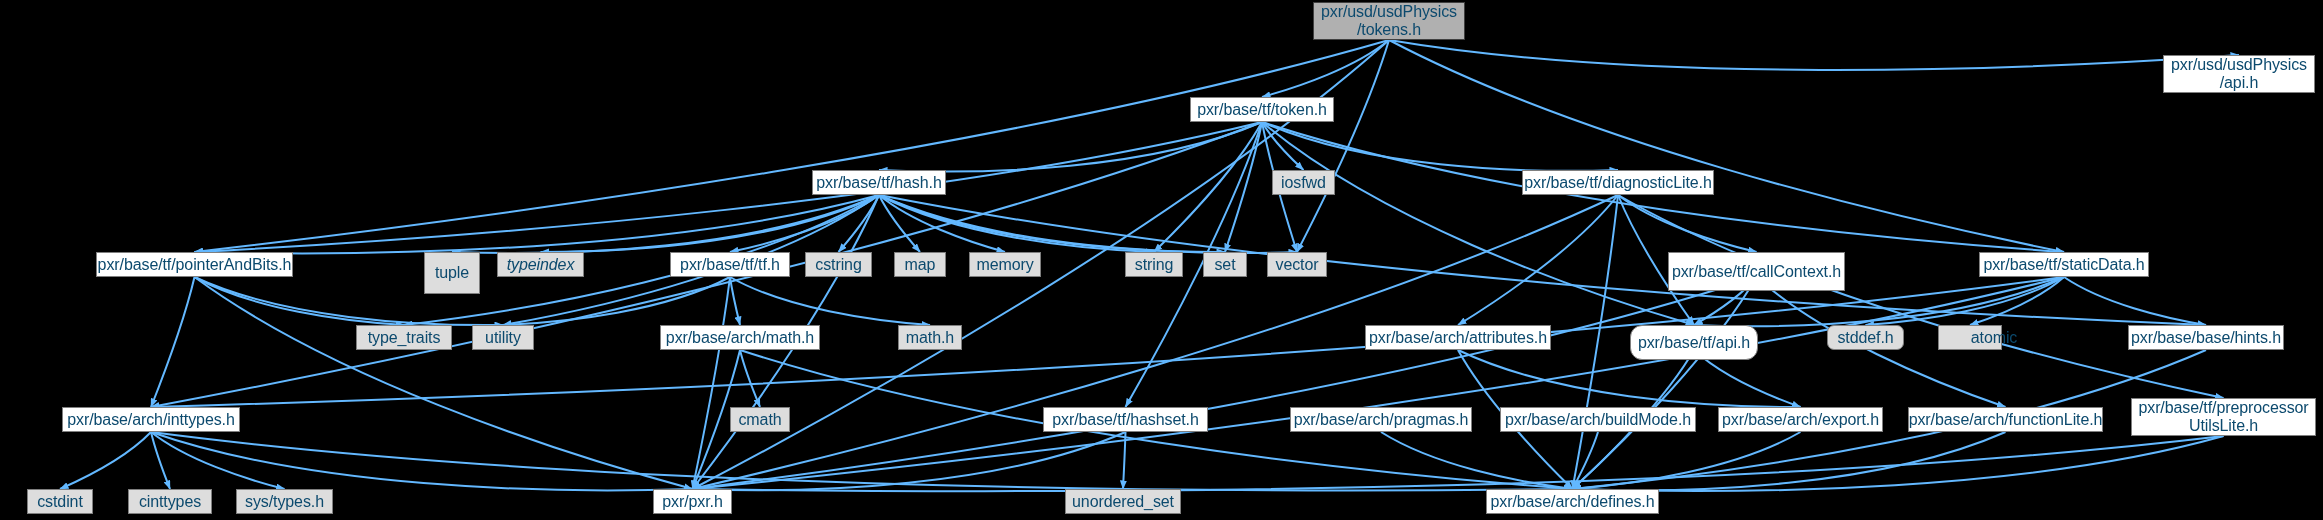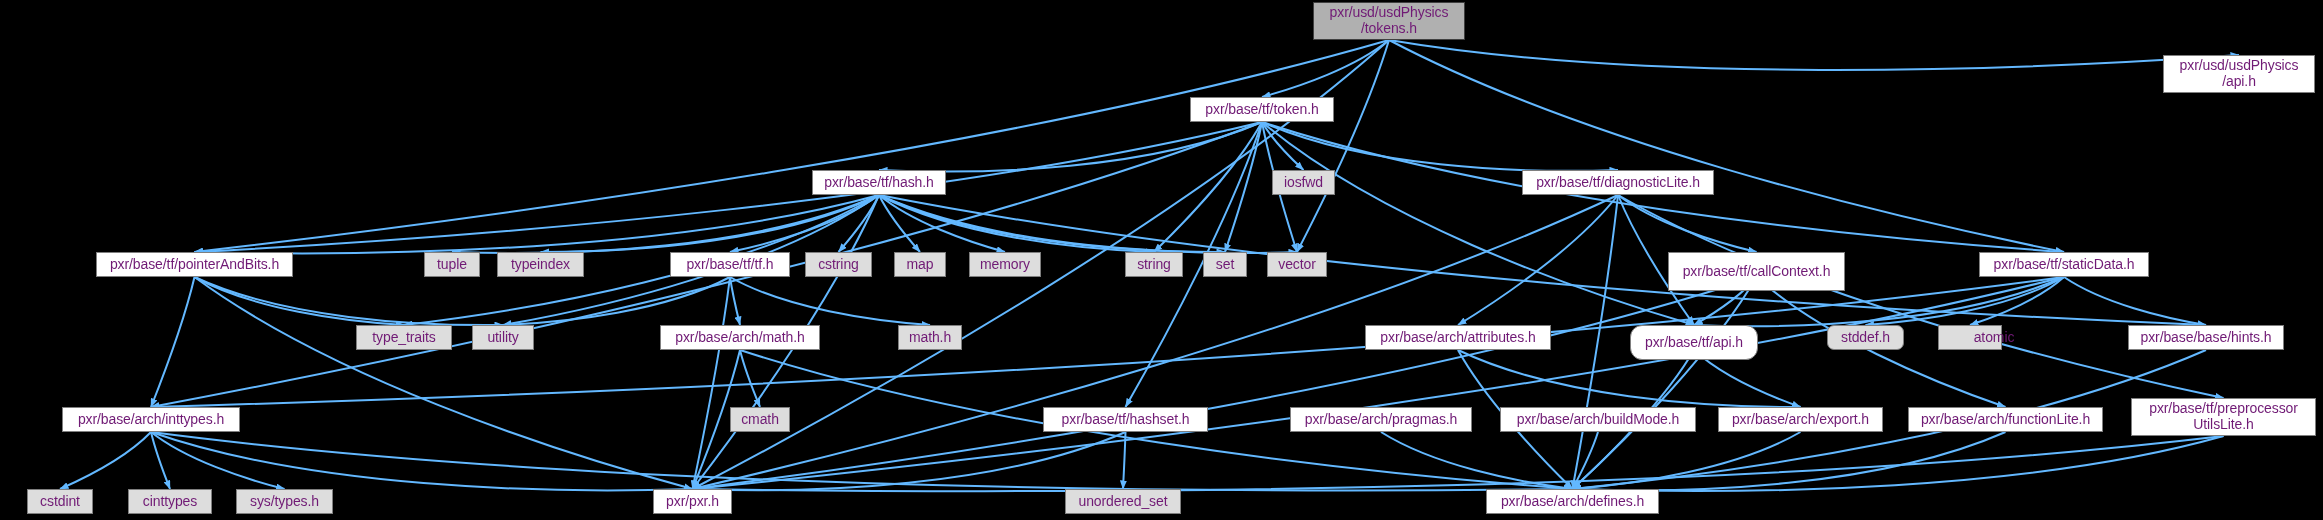--- a/index.html
+++ b/index.html
@@ -23,22 +23,22 @@
     height: 520px;
   }
   .node {
     position: absolute;
     box-sizing: border-box;
     display: flex;
     align-items: center;
     justify-content: center;
     text-align: center;
     border: 1px solid #7f7f7f;
-    color: #701a75;
-    font-size: 14px;
+    color: #0c4a6e;
+    font-size: 16px;
     line-height: 1.12;
     white-space: pre;
     letter-spacing: -0.1px;
   }
   .node.system {
     background: #dddddd;
   }
   .node.project {
     background: #ffffff;
   }
@@ -143,22 +143,22 @@
   <div id="node-layer">
       <div class="node root" style="left: 1313px; top: 2px; width: 152px; height: 38px;"><span class="lbl">pxr/usd/usdPhysics
 /tokens.h</span></div>
       <div class="node project" style="left: 2163px; top: 55px; width: 152px; height: 38px;"><span class="lbl">pxr/usd/usdPhysics
 /api.h</span></div>
       <div class="node project" style="left: 1190px; top: 97px; width: 144px; height: 25px;"><span class="lbl">pxr/base/tf/token.h</span></div>
       <div class="node system" style="left: 1272px; top: 170px; width: 63px; height: 25px;"><span class="lbl">iosfwd</span></div>
       <div class="node project" style="left: 812px; top: 170px; width: 134px; height: 25px;"><span class="lbl">pxr/base/tf/hash.h</span></div>
       <div class="node project" style="left: 1522px; top: 170px; width: 192px; height: 25px;"><span class="lbl">pxr/base/tf/diagnosticLite.h</span></div>
       <div class="node project" style="left: 96px; top: 252px; width: 197px; height: 25px;"><span class="lbl">pxr/base/tf/pointerAndBits.h</span></div>
-      <div class="node system" style="left: 424px; top: 252px; width: 56px; height: 25px;"><span class="lbl">tuple</span></div>
-      <div class="node system" style="left: 497px; top: 252px; width: 87px; height: 25px;"><span class="lbl">typeindex</span></div>
+      <div class="node system" style="left: 424px; top: 252px; width: 56px; height: 42px;"><span class="lbl">tuple</span></div>
+      <div class="node system" style="left: 497px; top: 252px; width: 87px; height: 25px; font-style: italic;"><span class="lbl">typeindex</span></div>
       <div class="node project" style="left: 670px; top: 252px; width: 120px; height: 25px;"><span class="lbl">pxr/base/tf/tf.h</span></div>
       <div class="node system" style="left: 805px; top: 252px; width: 67px; height: 25px;"><span class="lbl">cstring</span></div>
       <div class="node system" style="left: 894px; top: 252px; width: 52px; height: 25px;"><span class="lbl">map</span></div>
       <div class="node system" style="left: 969px; top: 252px; width: 72px; height: 25px;"><span class="lbl">memory</span></div>
       <div class="node system" style="left: 1125px; top: 252px; width: 58px; height: 25px;"><span class="lbl">string</span></div>
       <div class="node system" style="left: 1203px; top: 252px; width: 44px; height: 25px;"><span class="lbl">set</span></div>
       <div class="node system" style="left: 1267px; top: 252px; width: 60px; height: 25px;"><span class="lbl">vector</span></div>
       <div class="node project" style="left: 1668px; top: 252px; width: 177px; height: 39px;"><span class="lbl">pxr/base/tf/callContext.h</span></div>
       <div class="node project" style="left: 1979px; top: 252px; width: 170px; height: 25px;"><span class="lbl">pxr/base/tf/staticData.h</span></div>
       <div class="node system" style="left: 356px; top: 325px; width: 96px; height: 25px;"><span class="lbl">type_traits</span></div>

